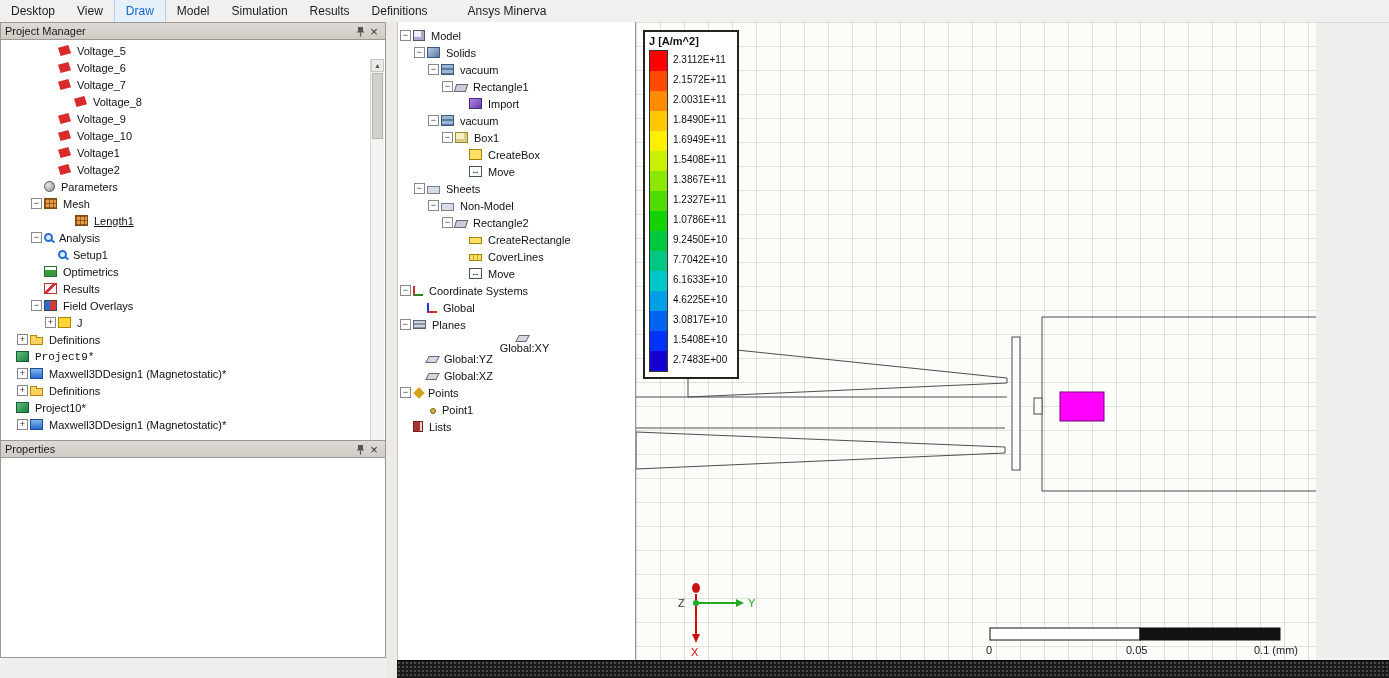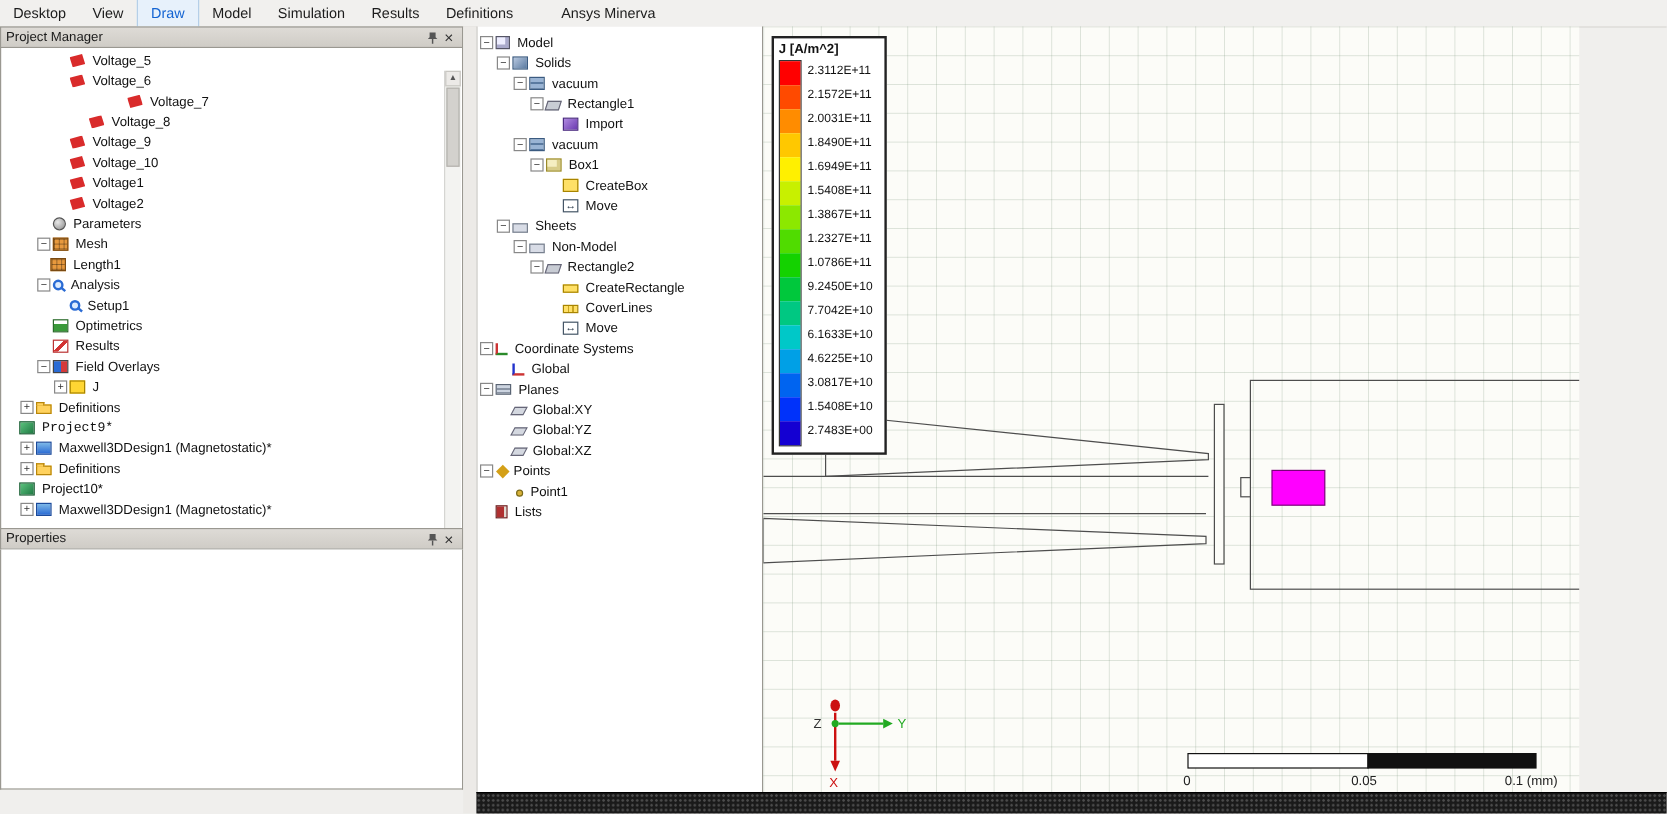--- a/index.html
+++ b/index.html
@@ -145,21 +145,21 @@
         <div class="trow" style="padding-left: 44px;">
           <span class="exp-spacer"></span>
           <span class="ticon i-voltage"></span>
           <span class="tlabel">Voltage_5</span>
         </div>
         <div class="trow" style="padding-left: 44px; text-align: center;">
           <span class="exp-spacer"></span>
           <span class="ticon i-voltage"></span>
           <span class="tlabel">Voltage_6</span>
         </div>
-        <div class="trow" style="padding-left: 44px; margin-left: 48px;">
+        <div class="trow" style="padding-left: 44px;">
           <span class="exp-spacer"></span>
           <span class="ticon i-voltage"></span>
           <span class="tlabel">Voltage_7</span>
         </div>
         <div class="trow" style="padding-left: 60px;">
           <span class="exp-spacer"></span>
           <span class="ticon i-voltage"></span>
           <span class="tlabel">Voltage_8</span>
         </div>
         <div class="trow" style="padding-left: 44px;">
@@ -185,21 +185,21 @@
         <div class="trow" style="padding-left: 30px;">
           <span class="exp-spacer"></span>
           <span class="ticon i-parameters"></span>
           <span class="tlabel">Parameters</span>
         </div>
         <div class="trow" style="padding-left: 30px;">
           <span class="expander">−</span>
           <span class="ticon i-mesh"></span>
           <span class="tlabel">Mesh</span>
         </div>
-        <div class="trow" style="padding-left: 28px;">
+        <div class="trow" style="padding-left: 61px; text-decoration: underline;">
           <span class="exp-spacer"></span>
           <span class="ticon i-length"></span>
           <span class="tlabel">Length1</span>
         </div>
         <div class="trow" style="padding-left: 30px;">
           <span class="expander">−</span>
           <span class="ticon i-analysis"></span>
           <span class="tlabel">Analysis</span>
         </div>
         <div class="trow" style="padding-left: 44px;">
@@ -366,21 +366,21 @@
       <div class="trow" style="padding-left: 16px;">
         <span class="exp-spacer"></span>
         <span class="ticon i-cs-global"></span>
         <span class="tlabel">Global</span>
       </div>
       <div class="trow" style="padding-left: 2px;">
         <span class="expander">−</span>
         <span class="ticon i-planes"></span>
         <span class="tlabel">Planes</span>
       </div>
-      <div class="trow" style="padding-left: 16px;">
+      <div class="trow" style="padding-left: 16px; flex-direction: column;">
         <span class="exp-spacer"></span>
         <span class="ticon i-plane"></span>
         <span class="tlabel">Global:XY</span>
       </div>
       <div class="trow" style="padding-left: 16px;">
         <span class="exp-spacer"></span>
         <span class="ticon i-plane"></span>
         <span class="tlabel">Global:YZ</span>
       </div>
       <div class="trow" style="padding-left: 16px;">

